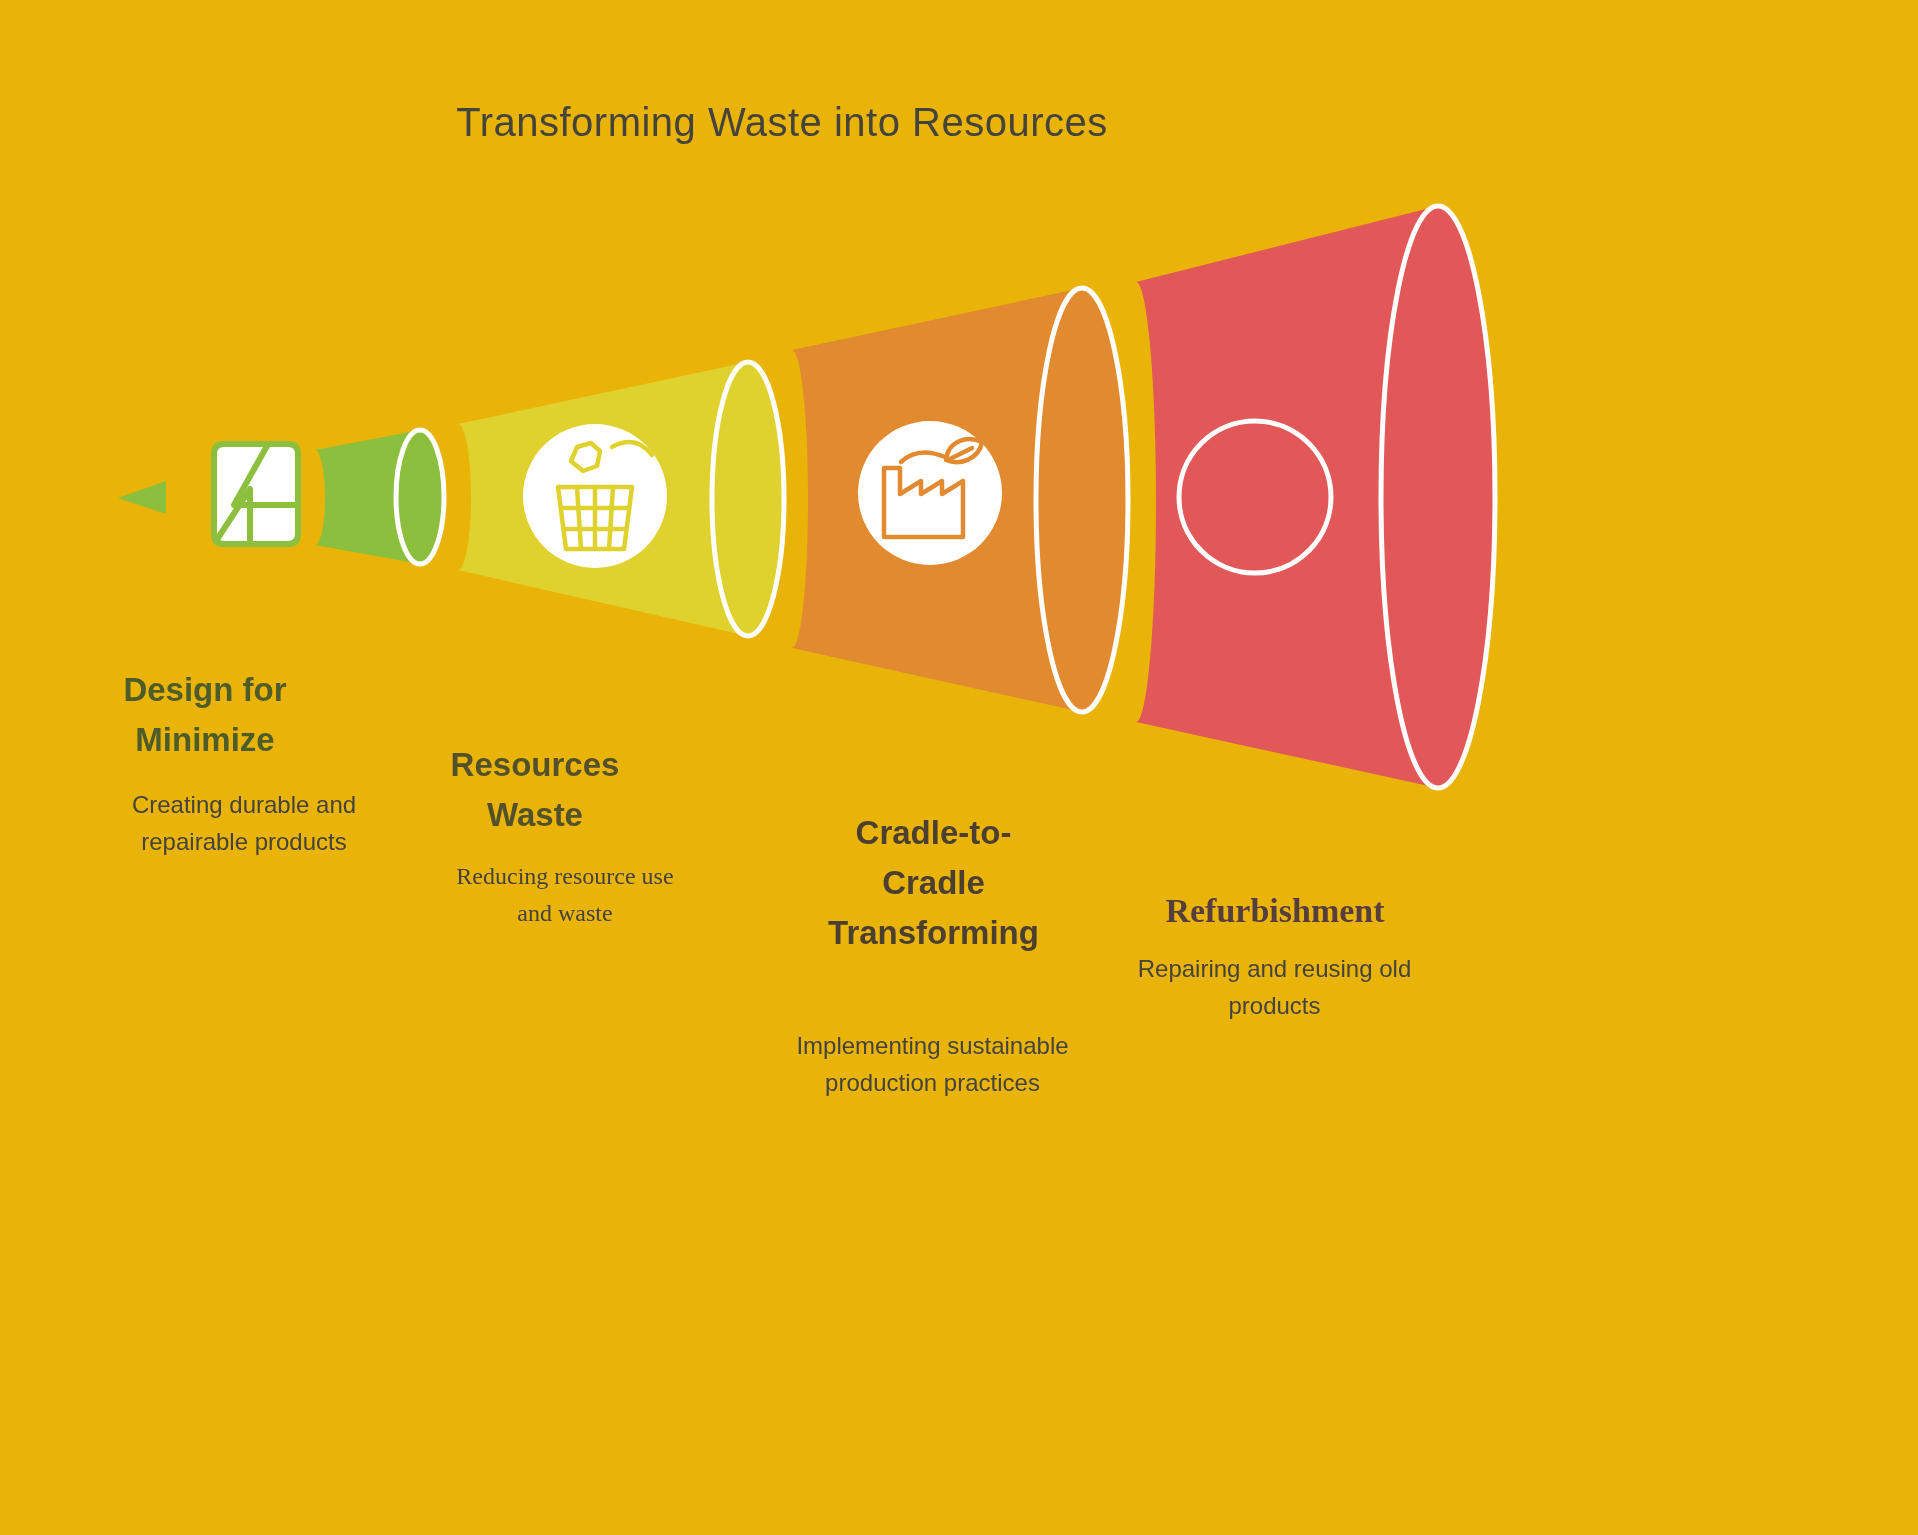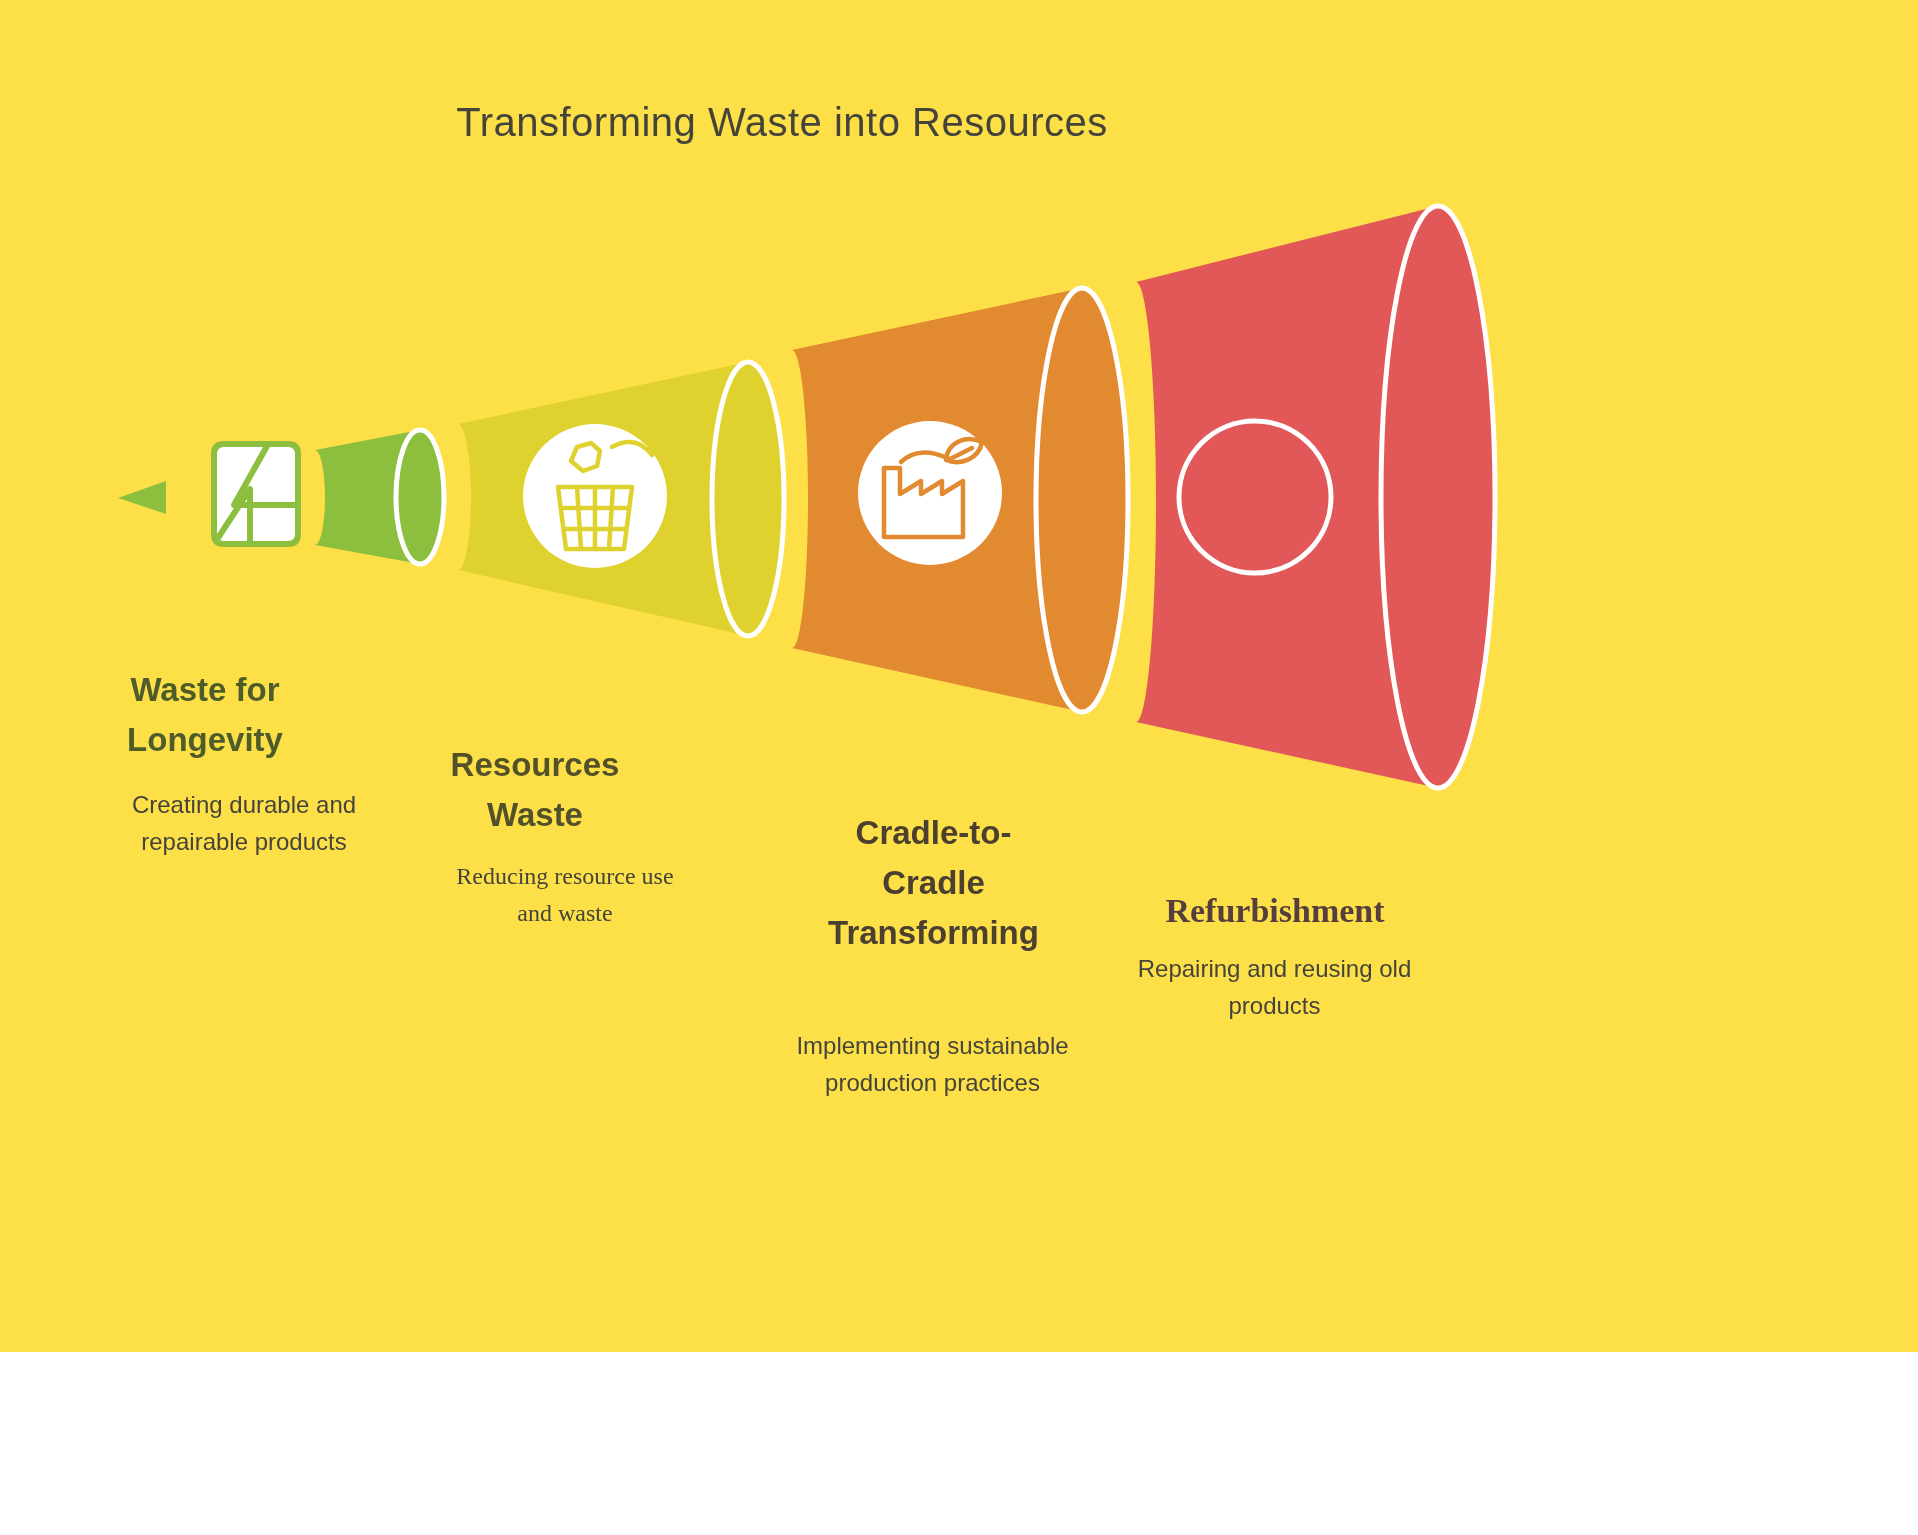--- a/index.html
+++ b/index.html
@@ -4,22 +4,22 @@
 <style>
   html, body {
     margin: 0;
     padding: 0;
     background: #ffffff;
     font-family: "Liberation Sans", sans-serif;
   }
   .canvas {
     position: relative;
     width: 1918px;
-    height: 1352px;
-    background: #fde047;
+    height: 1535px;
+    background: #eab308;
     overflow: hidden;
   }
   .canvas svg { position: absolute; top: 0; left: 0; }
 
   .title {
     position: absolute;
     left: 382px; top: 100px; width: 800px;
     text-align: center;
     font-size: 40px;
     font-weight: 400;
@@ -102,21 +102,21 @@
     <g>
       <path d="M 1136 282 L 1438 206 L 1438 788 L 1136 722 A 20 220 0 0 0 1136 282 Z" fill="#E25757"></path>
       <ellipse cx="1438" cy="497" rx="57" ry="291" stroke="#ffffff" stroke-width="5" fill="#E25757"></ellipse>
       <circle cx="1255" cy="497" r="76" fill="none" stroke="#ffffff" stroke-width="5"></circle>
     </g>
 
   </svg>
 
   <div class="title">Transforming Waste into Resources</div>
 
-  <div class="stage-label s1">Waste for Longevity</div>
+  <div class="stage-label s1">Design for Minimize</div>
   <div class="stage-desc d1">Creating durable and repairable products</div>
 
   <div class="stage-label s2">Resources Waste</div>
   <div class="stage-desc d2">Reducing resource use and waste</div>
 
   <div class="stage-label s3">Cradle-to-Cradle Transforming</div>
   <div class="stage-desc d3">Implementing sustainable production practices</div>
 
   <div class="stage-label s4">Refurbishment</div>
   <div class="stage-desc d4">Repairing and reusing old products</div>

